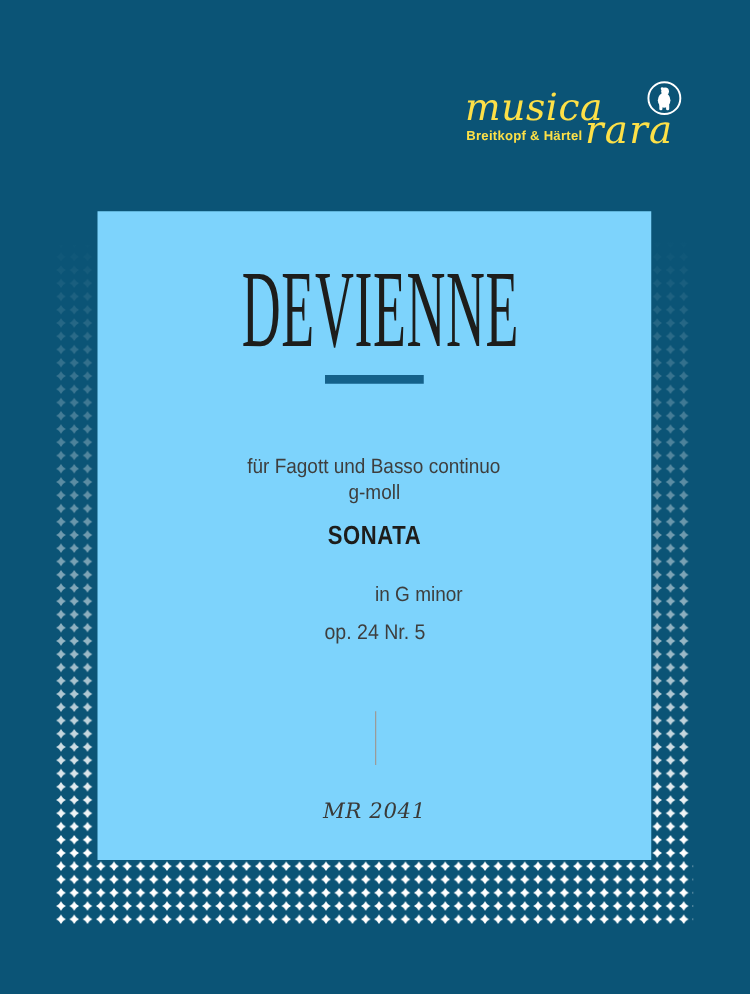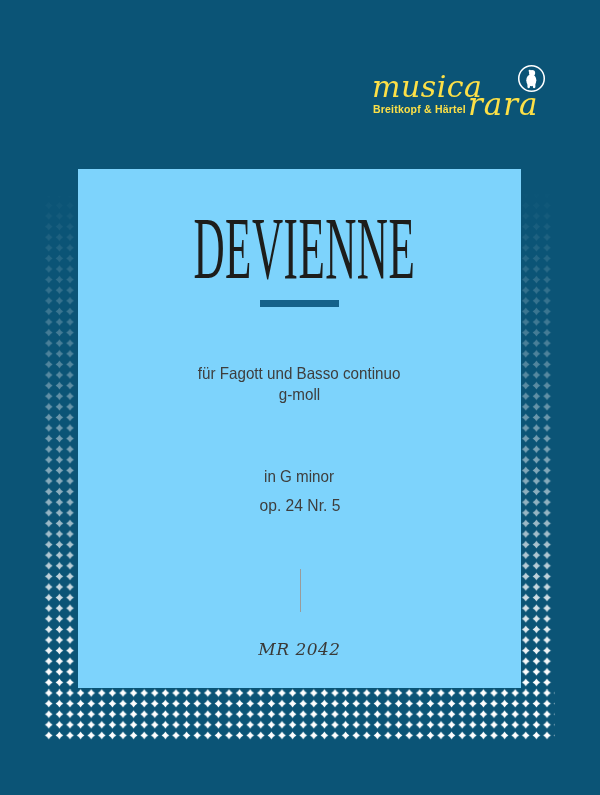--- a/index.html
+++ b/index.html
@@ -46,21 +46,21 @@
   }
   .t-bold{color:#1D1D1B;font-size:21px;font-weight:700;}
   .t-bold span{display:inline-block;transform:scaleX(.84);transform-origin:center;letter-spacing:.6px;}
   .t-reg{color:#3E3E3D;font-size:16.5px;font-weight:400;}
   .t-reg span{display:inline-block;transform:scaleX(.92);transform-origin:center;}
   .l-title-de{top:166px;}
   .l-sub-de{top:195px;}
   .l-key-de{top:216px;}
   .l-title-en{top:248px;}
   .l-sub-en{top:277px;}
-  .l-key-en{top:298px;}
+  .l-key-en{top:298px;padding-left:36px;}
   .l-opus{top:327px;font-size:17px;}
   .vdivider{
     position:absolute;left:221.5px;top:400px;width:1.3px;height:43px;
     background:#9B9B99;
   }
   .plate{
     top:470px;color:#3A3A38;
     font-family:"DejaVu Serif","Liberation Serif",serif;
     font-style:italic;font-size:17px;letter-spacing:.5px;
   }
@@ -110,26 +110,29 @@
   </div>
   <div class="rule"></div>
 
   <div class="line t-reg l-sub-de">
     <span>für Fagott und Basso continuo</span>
   </div>
   <div class="line t-reg l-key-de">
     <span>g-moll</span>
   </div>
 
+  <div class="line t-bold l-title-en">
+    <span>SONATA</span>
+  </div>
   <div class="line t-reg l-key-en">
     <span>in G minor</span>
   </div>
 
   <div class="line t-reg l-opus">
     <span>op. 24 Nr. 5</span>
   </div>
 
   <div class="vdivider"></div>
 
   <div class="line plate">
-    <span>MR 2042</span>
+    <span>MR 2041</span>
   </div>
 </div>
 
 </body></html>

